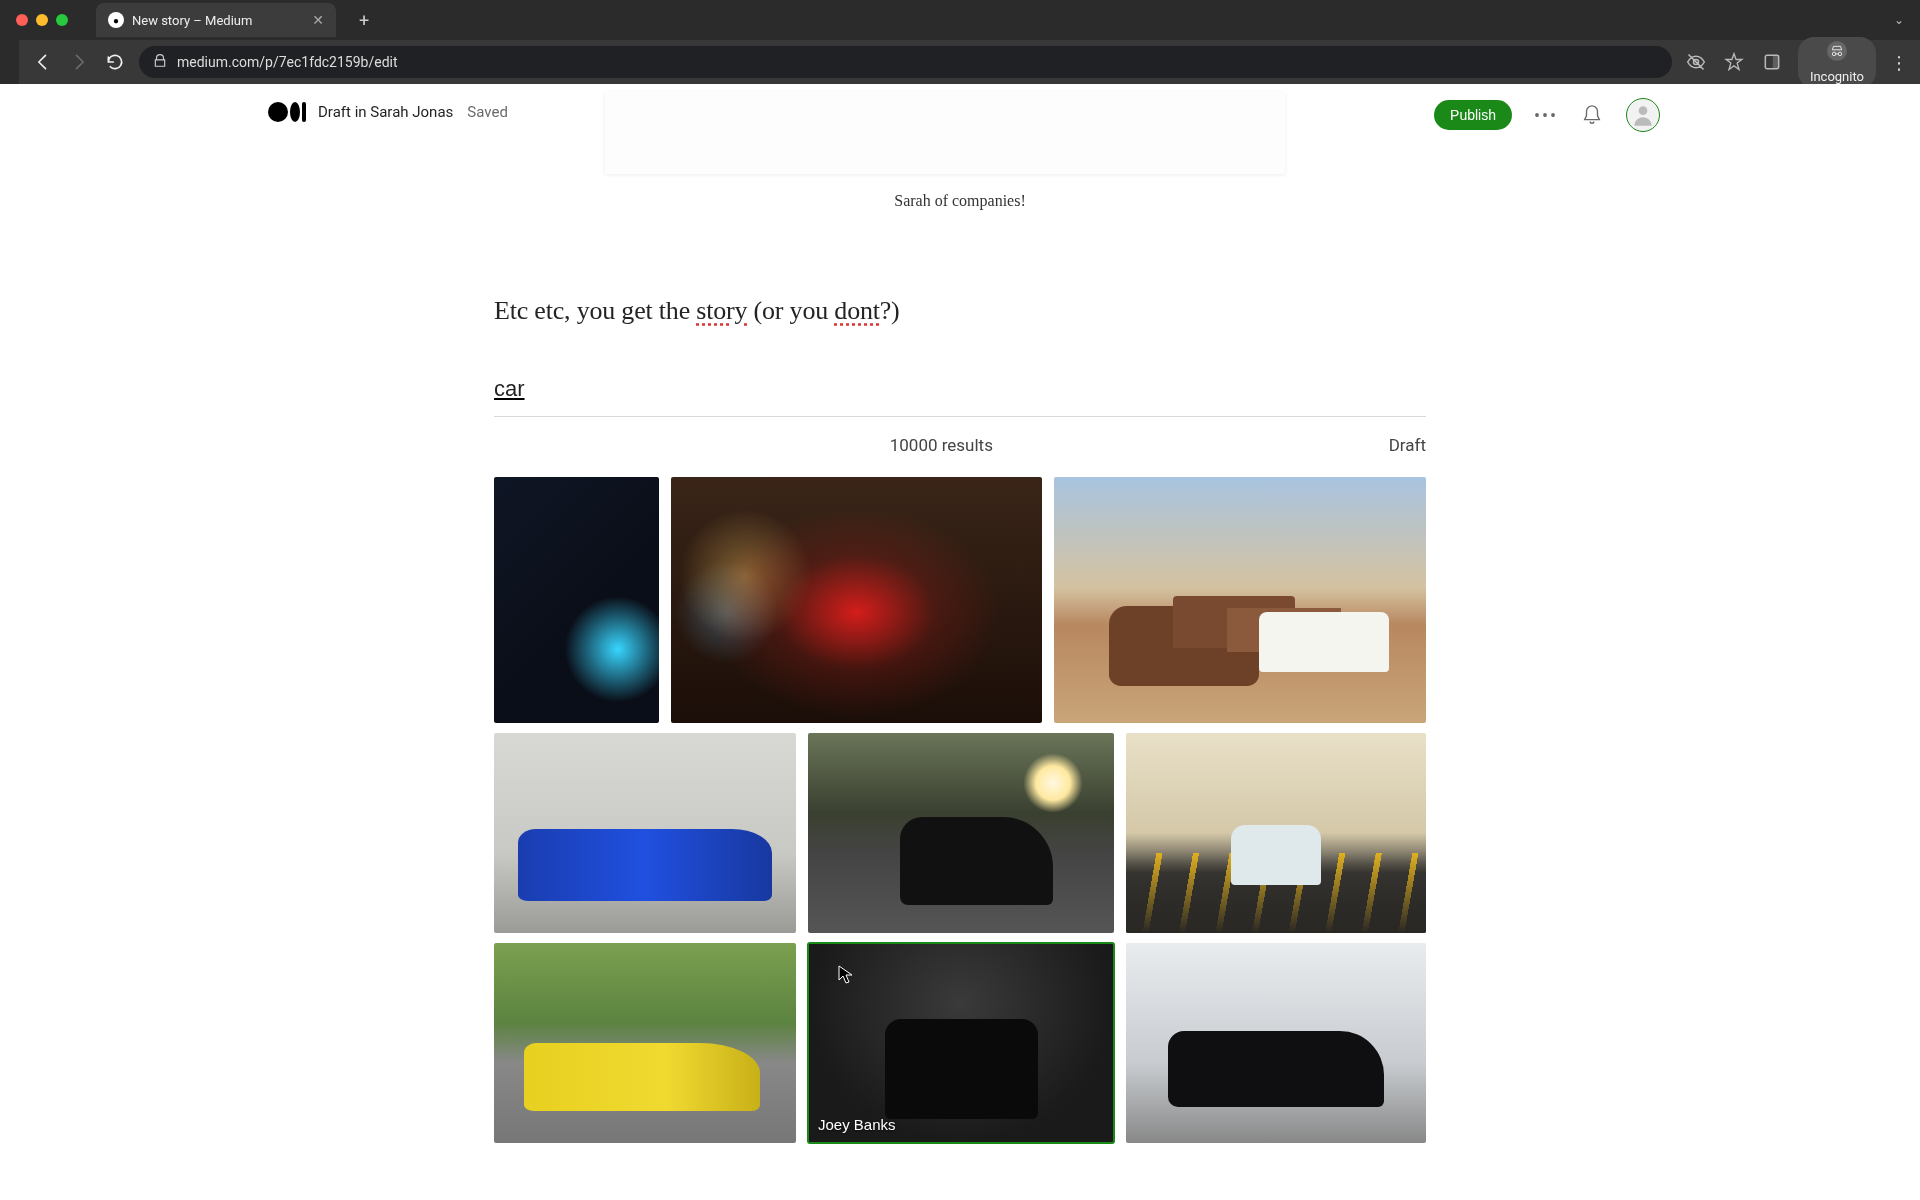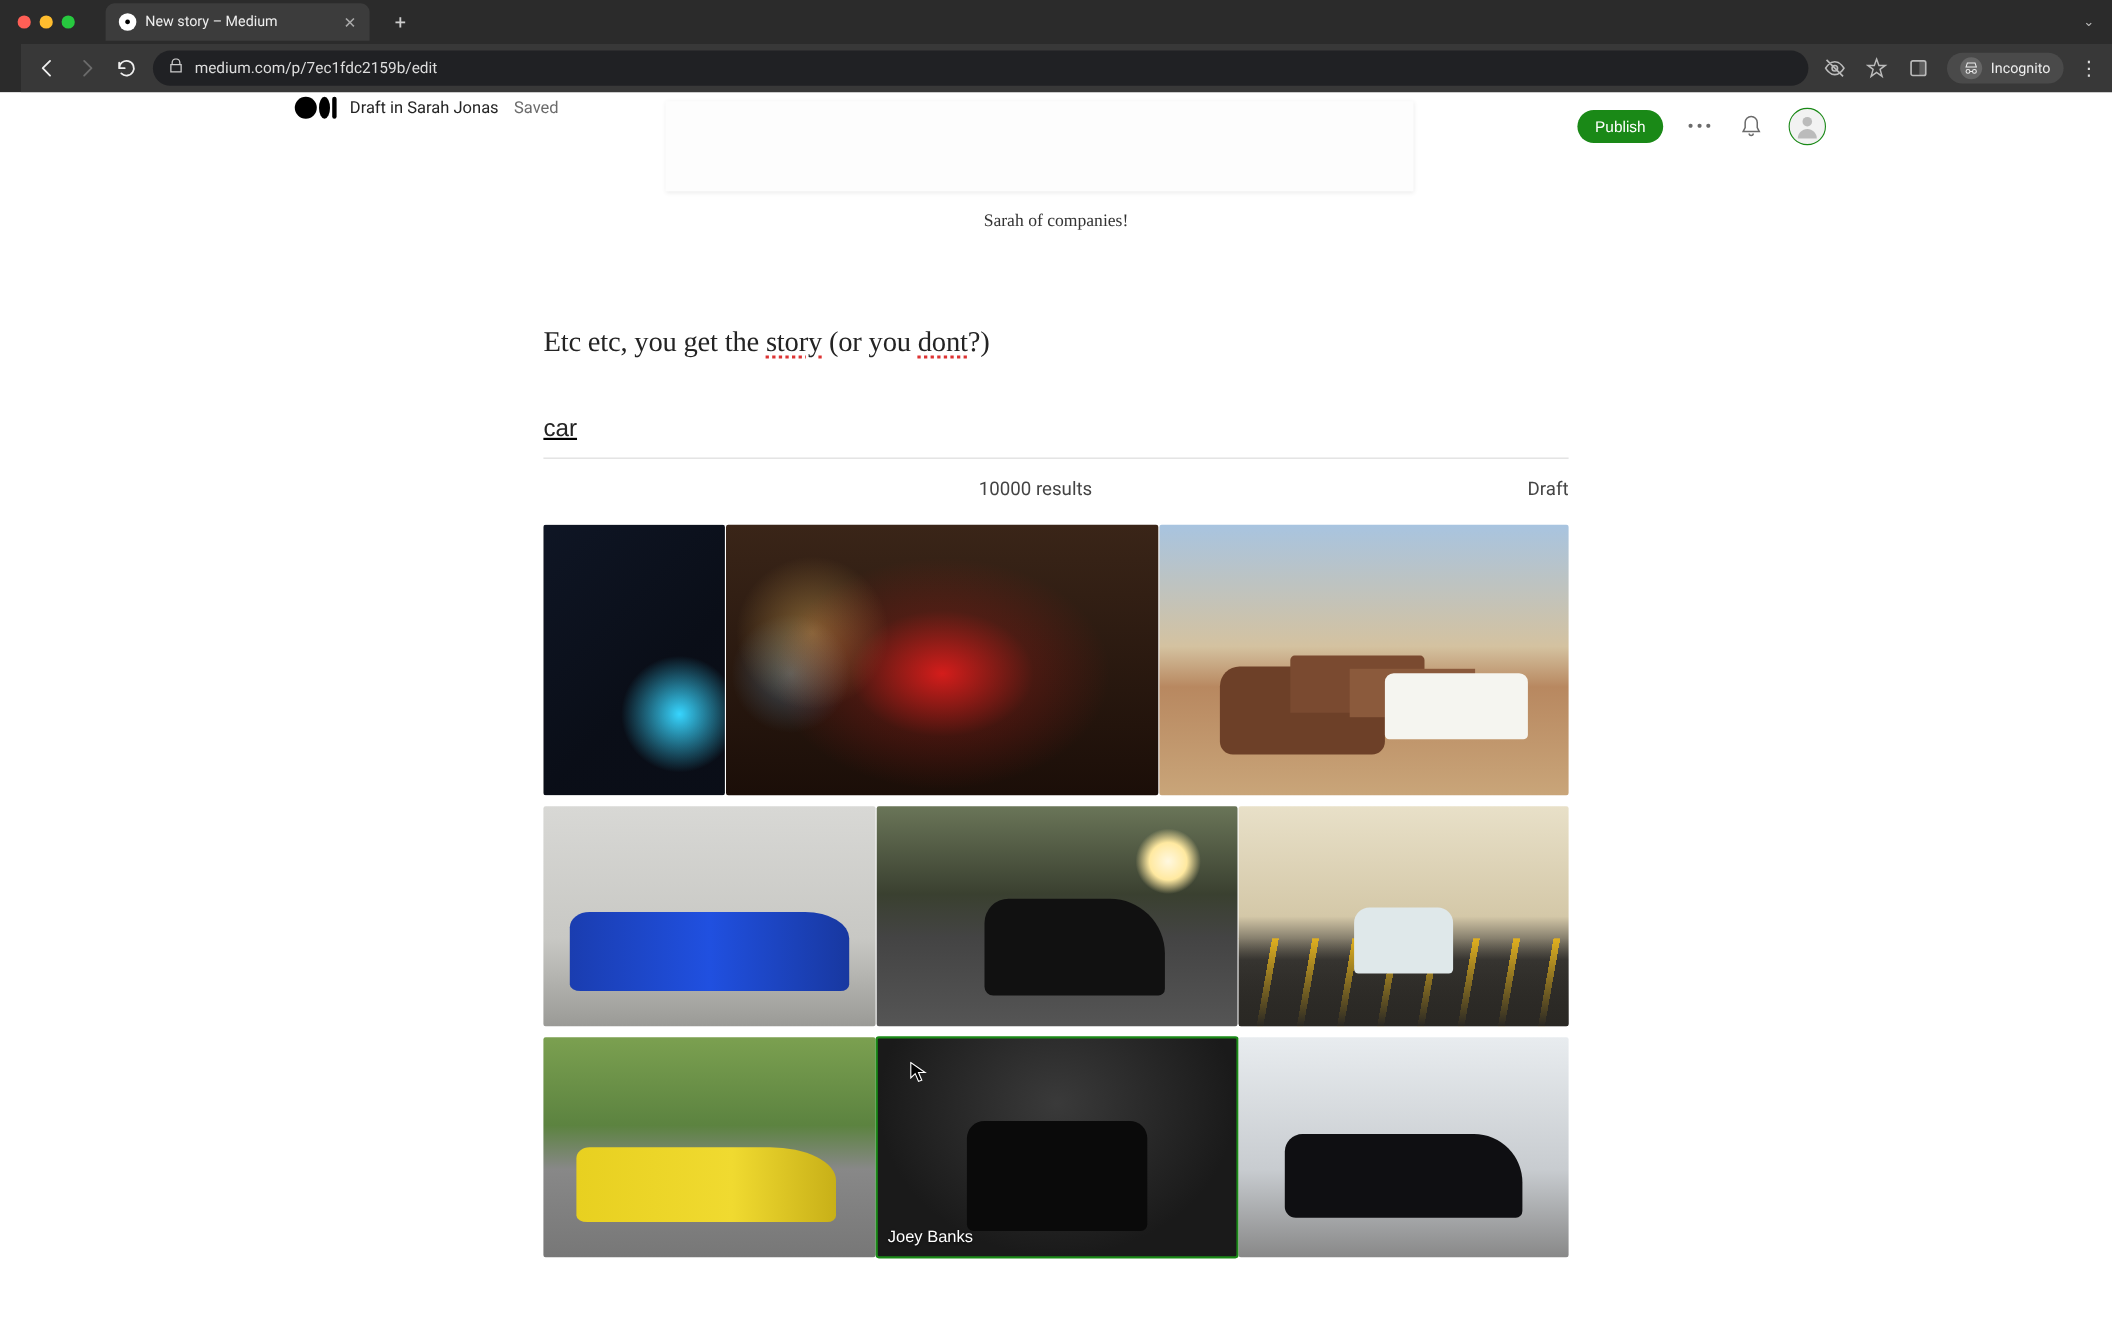--- a/index.html
+++ b/index.html
@@ -20,21 +20,21 @@
   .new-tab { width: 28px; height: 28px; display:flex; align-items:center; justify-content:center; color:#ccc; font-size:18px; margin-left:6px; cursor:pointer;}
   .chevron-title { margin-left:auto; color:#bbb; font-size:12px; cursor:pointer;}
 
   .toolbar { height: 44px; background:#383838; display:flex; align-items:center; padding:0 12px; gap:12px;margin-left:19px; }
   .nav-btn { width:24px; height:24px; display:flex; align-items:center; justify-content:center; color:#ddd; cursor:pointer; }
   .nav-btn.dim { color:#6b6b6b; }
   .url-bar { flex:1; background:#202124; border-radius:20px; height:32px; display:flex; align-items:center; padding:0 14px; gap:10px; color:#ccc; font-size:14px; }
   .url-bar .lock { color:#ccc; font-size:13px;}
   .url-bar .url-text { color:#ddd; }
   .right-icons { display:flex; align-items:center; gap:14px; }
-  .incog-badge { display:flex; align-items:center; gap:8px; background:#4a4a4a; padding:4px 12px; border-radius:16px; color:#eee; font-size:13px; }
+  .incog-badge { display:flex; align-items:center; gap:8px; background:#4a4a4a; padding:4px 12px; border-radius:16px; color:#eee; font-size:13px;flex-direction:column; }
   .incog-icon { width:20px; height:20px; border-radius:50%; background:#666; display:flex; align-items:center; justify-content:center;}
   .incog-icon svg { width:14px; height:14px; fill:#eee;}
   .menu-dots { font-size:18px; color:#ddd; cursor:pointer;}
 
   
   .page { position:relative; background:#fff; height: calc(1200px - 84px); overflow:hidden; }
   .medium-logo { display:flex; gap:2px; align-items:center; margin-right:12px;}
   .logo-oval { width:14px; height:26px; background:#000; border-radius:50%; }
   .logo-oval.o1 { width:20px; height:20px; border-radius:50%; }
   .logo-oval.o2 { width:10px; height:20px; border-radius:50%; }
@@ -58,21 +58,21 @@
   
   .search-row { width:932px; margin-top:50px;text-decoration:underline; }
   .search-input-disp { font-family: -apple-system, sans-serif; font-size:22px; color:#242424; padding-bottom:14px;}
   .search-divider { width:932px; height:1px; background:#d9d9d9; margin-top:0;}
 
   .results-bar { width:932px; display:flex; align-items:center; margin-top:18px; font-size:17px; color:#555;}
   .results-count { flex:1; text-align:center; color:#444;}
   .next-link { color:#444; cursor:pointer;}
 
   .gallery { width:932px; margin-top:22px; display:flex; flex-direction:column; gap:10px;}
-  .grow { display:flex; gap:1px;}
+  .grow { display:flex; gap:12px;}
   .gimg { position:relative; height:246px; border-radius:2px; overflow:hidden; cursor:pointer; display:flex; align-items:flex-end;}
   .row2 .gimg { height:200px; }
   .row3 .gimg { height:200px; }
   .gimg.selected { outline:2px solid #1a8917; outline-offset:-1px;}
   .credit { position:absolute; left:10px; bottom:10px; color:#fff; font-size:15px; text-shadow:0 1px 2px rgba(0,0,0,0.6); font-family: -apple-system, sans-serif;}
 
   
   .g1 { flex:0 0 165px; background: linear-gradient(135deg,#0a0f1a 0%,#05070c 60%), radial-gradient(circle at 75% 70%, #2fd3ff 0%, transparent 25%); background-blend-mode:screen; background-color:#05070c;}
   .g2 { flex:1; background: linear-gradient(180deg,#3a2518 0%,#1b0e08 100%); position:relative;}
   .g2::after{content:""; position:absolute; inset:0; background: radial-gradient(ellipse at 50% 55%, rgba(255,30,30,0.8) 0%, rgba(255,30,30,0.15) 30%, transparent 55%), radial-gradient(circle at 20% 40%, rgba(255,200,100,0.4) 0%, transparent 20%), radial-gradient(circle at 15% 55%, rgba(120,200,255,0.3) 0%, transparent 15%);}
@@ -88,21 +88,21 @@
   .g6::before{content:""; position:absolute; left:0; bottom:0; width:100%; height:40%; background: linear-gradient(0deg,#2a2824 0%, transparent 100%), repeating-linear-gradient(100deg, transparent 0 30px, #e0b020 30px 36px);}
   .g7 { flex:0 0 302px; background: linear-gradient(180deg,#7ba050 0%,#5c8340 40%,#888 60%,#777 100%);}
   .g7::after{content:""; position:absolute; left:10%; top:50%; width:78%; height:34%; background: linear-gradient(90deg,#e8d020 0%,#f0da30 60%,#c8b018 100%); border-radius:12px 60px 8px 10px / 10px 30px 6px 6px;}
   .g8 { flex:1; background: radial-gradient(ellipse at 50% 30%,#3a3a3a 0%,#1a1a1a 70%);}
   .g8::after{content:""; position:absolute; left:25%; top:38%; width:50%; height:50%; background:#0a0a0a; border-radius:16px 16px 6px 6px;}
   .g9 { flex:0 0 300px; background: linear-gradient(180deg,#e8ecef 0%,#c8ccd0 60%,#888 100%);}
   .g9::after{content:""; position:absolute; left:14%; top:44%; width:72%; height:38%; background:#0f0f12; border-radius:16px 44px 6px 10px;}
 
   .cursor { position:absolute; width:16px; height:20px; pointer-events:none;}
   .cursor svg { width:16px; height:20px;}
-  .header-left-block { position:absolute; left:268px; top:4px; display:flex; align-items:center;justify-content:flex-end;}
+  .header-left-block { position:absolute; left:268px; top:18px; display:flex; align-items:center;justify-content:flex-end;}
 </style>
 </head>
 <body>
 
 <div class="browser-chrome">
   <div class="title-bar">
     <div class="traffic-lights">
       <div class="dot red"></div>
       <div class="dot yellow"></div>
       <div class="dot green"></div>

